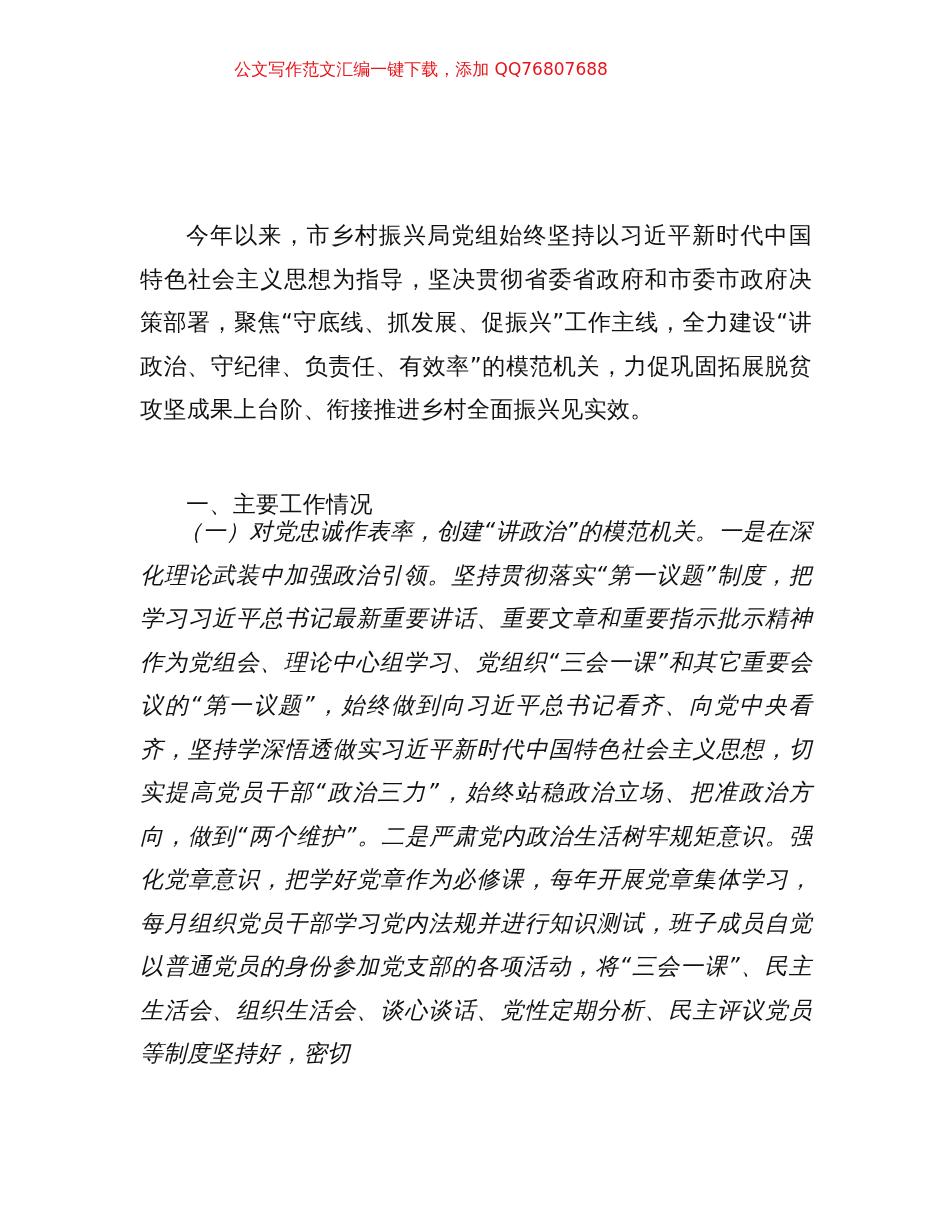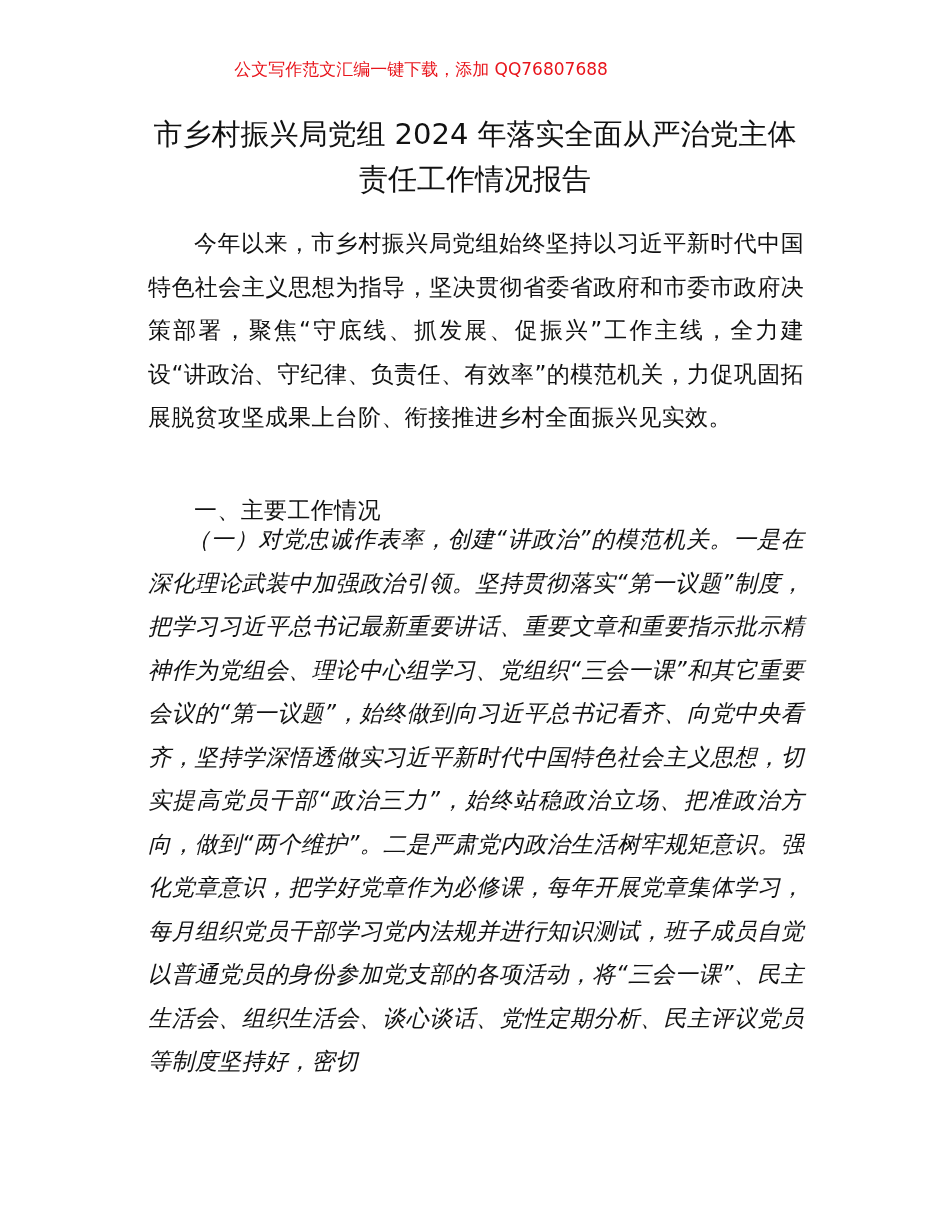--- a/index.html
+++ b/index.html
@@ -49,43 +49,42 @@
       left: 140px;
       width: 672px;
       font-size: 23px;
       line-height: 43.5px;
       color: #111111;
       text-align: justify;
       text-justify: inter-character;
       letter-spacing: 0.35px;
     }
     .body-text p {
-      margin: 8px;
+      margin: 0;
       text-indent: 2em;
     }
     .para1 { top: 214px; }
     .heading1 { top: 483px; }
     .para2 { top: 509px; }
     .heading1 p { text-indent: 2em; }
     .para2 p { text-indent: 1.7em; font-style: italic; }
   </style>
 </head>
 <body>
 
 <div class="page">
 
   <div class="banner">公文写作范文汇编一键下载，添加 QQ76807688</div>
 
-  <div class="title">市乡村振兴局党组 2024 年落实全面从严治党主体责任工作情况报告</div>
 
   <div class="body-text para1">
     <p>今年以来，市乡村振兴局党组始终坚持以习近平新时代中国特色社会主义思想为指导，坚决贯彻省委省政府和市委市政府决策部署，聚焦“守底线、抓发展、促振兴”工作主线，全力建设“讲政治、守纪律、负责任、有效率”的模范机关，力促巩固拓展脱贫攻坚成果上台阶、衔接推进乡村全面振兴见实效。</p>
   </div>
 
-  <div class="body-text heading1" style="top:483px;font-family:Liberation Mono, monospace;">
+  <div class="body-text heading1" style="top:483px;">
     <p>一、主要工作情况</p>
   </div>
 
   <div class="body-text para2" style="top:510px;">
     <p>（一）对党忠诚作表率，创建“讲政治”的模范机关。一是在深化理论武装中加强政治引领。坚持贯彻落实“第一议题”制度，把学习习近平总书记最新重要讲话、重要文章和重要指示批示精神作为党组会、理论中心组学习、党组织“三会一课”和其它重要会议的“第一议题”，始终做到向习近平总书记看齐、向党中央看齐，坚持学深悟透做实习近平新时代中国特色社会主义思想，切实提高党员干部“政治三力”，始终站稳政治立场、把准政治方向，做到“两个维护”。二是严肃党内政治生活树牢规矩意识。强化党章意识，把学好党章作为必修课，每年开展党章集体学习，每月组织党员干部学习党内法规并进行知识测试，班子成员自觉以普通党员的身份参加党支部的各项活动，将“三会一课”、民主生活会、组织生活会、谈心谈话、党性定期分析、民主评议党员等制度坚持好，密切</p>
   </div>
 
 </div>
 
 </body></html>

